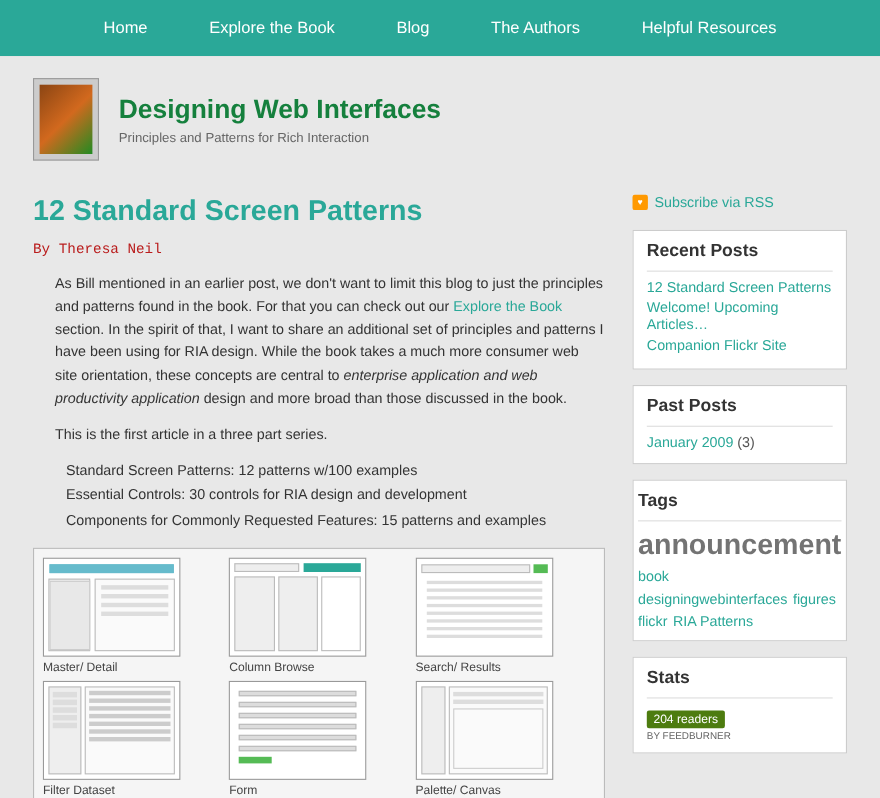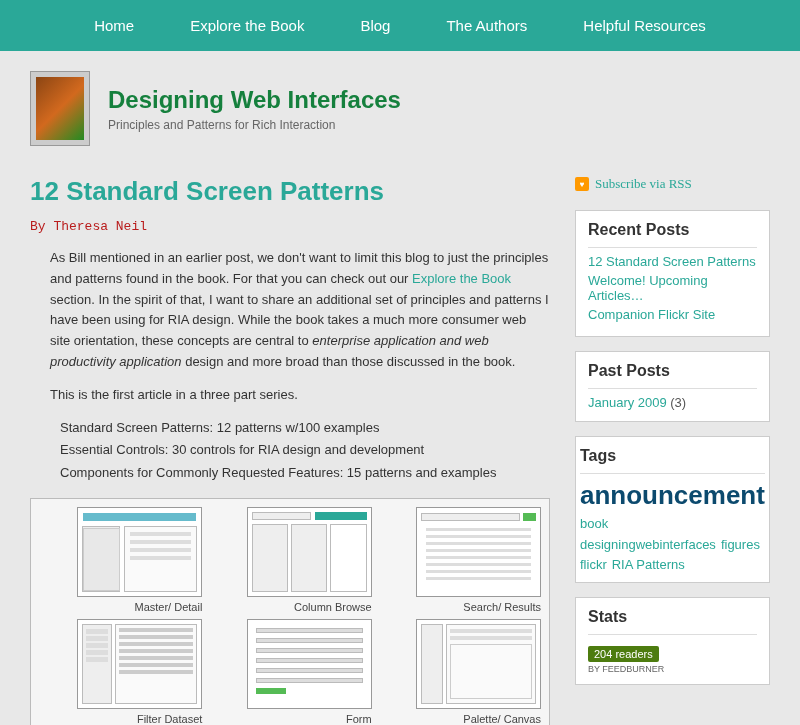--- a/index.html
+++ b/index.html
@@ -131,21 +131,21 @@
       gap: 6px;
       border: 1px solid #bbb;
       padding: 8px;
       background: #f5f5f5;
       margin-top: 10px;
     }
 
     .wireframe-cell {
       display: flex;
       flex-direction: column;
-      align-items: flex-end;
+      align-items: flex-start;
     }
 
     .wireframe-box {
       width: 125px;
       height: 90px;
       border: 1px solid #999;
       background: #fff;
       position: relative;
       overflow: hidden;
     }
@@ -197,21 +197,21 @@
       border-radius: 2px;
       display: flex;
       align-items: center;
       justify-content: center;
       font-size: 8px;
       color: #fff;
       flex-shrink: 0;
     }
     #rss-link {
       color: #2aa898;
-      font-family: Liberation Serif, serif;
+      font-family: Liberation Sans, sans-serif;
       font-size: 13px;
       cursor: pointer;
     }
 
     .sidebar-section {
       border: 1px solid #ccc;
       background: #fff;
       margin-bottom: 14px;
       padding: 10px 12px;
     }
@@ -251,21 +251,21 @@
 
     #tags-section {
       border: 1px solid #ccc;
       background: #fff;
       padding: 10px 4px;
       margin-bottom: 14px;
     }
     .tag-large {
       font-size: 26px;
       font-family: Arial, sans-serif;
-      color: #0c4a6e;
+      color: #737373;
       font-weight: bold;
     }
     .tag-small {
       font-size: 13px;
       font-family: Arial, sans-serif;
       color: #2aa898;
     }
     .tag-line {
       display: flex;
       align-items: baseline;

